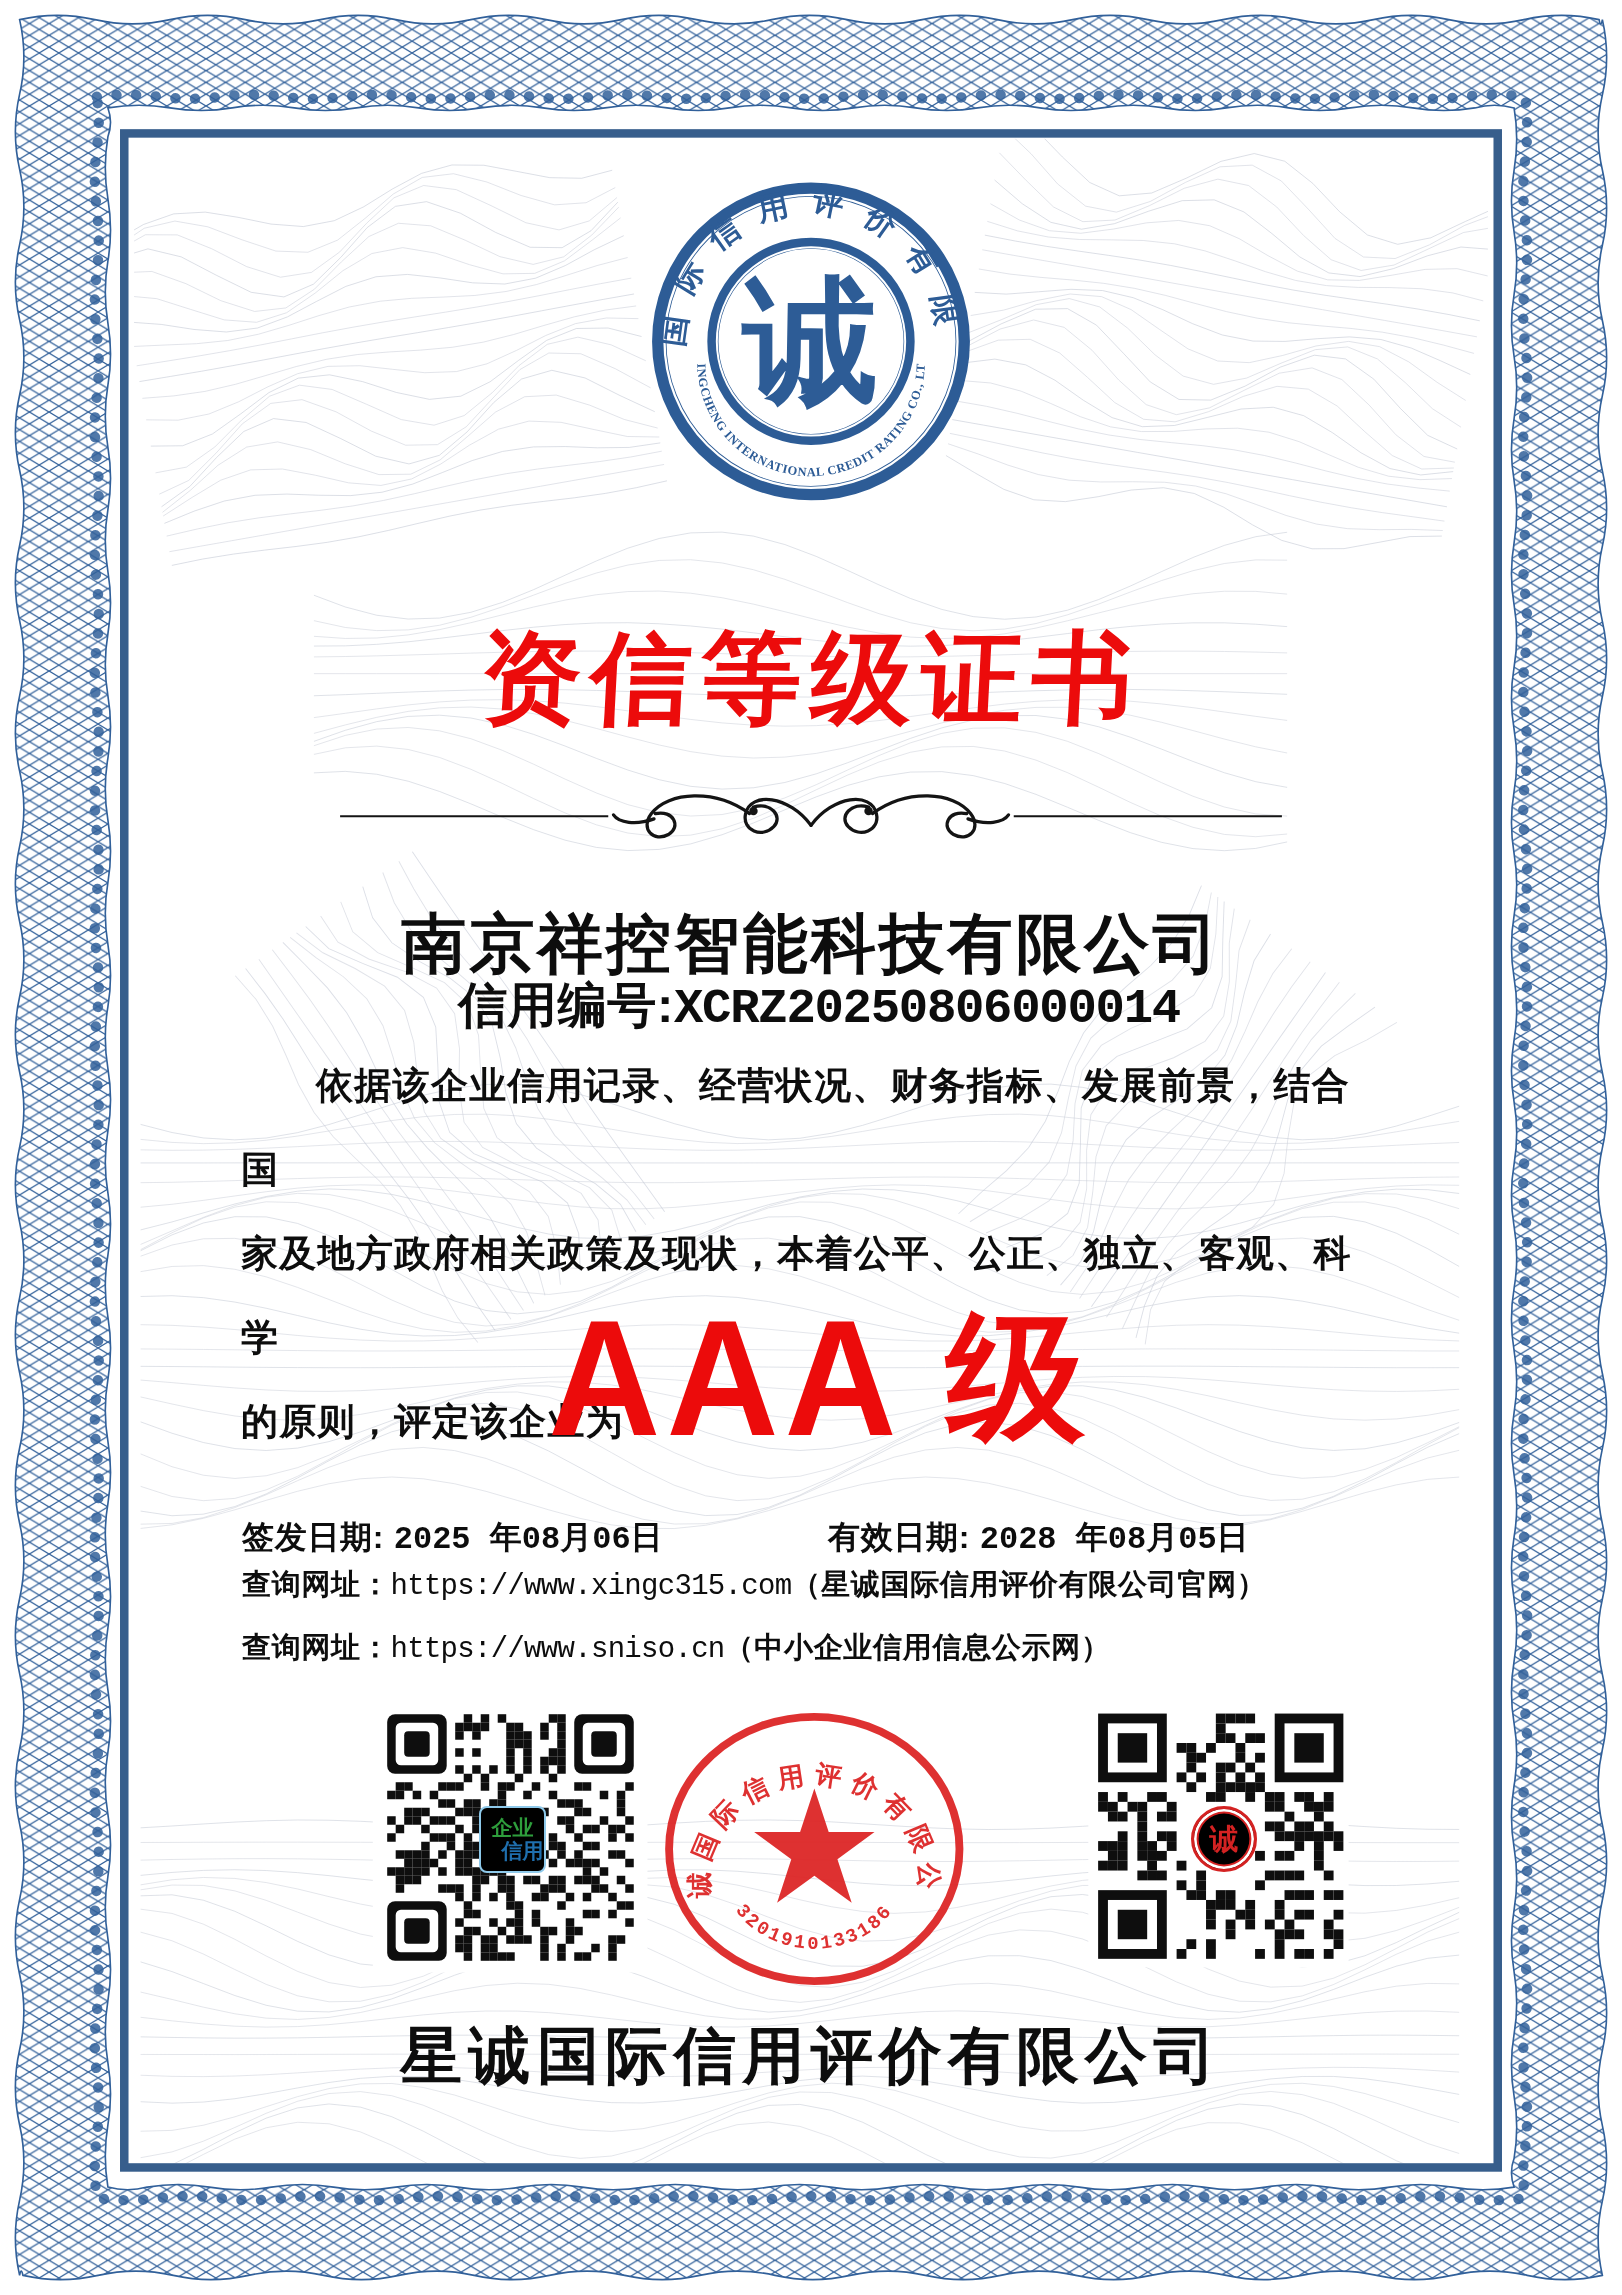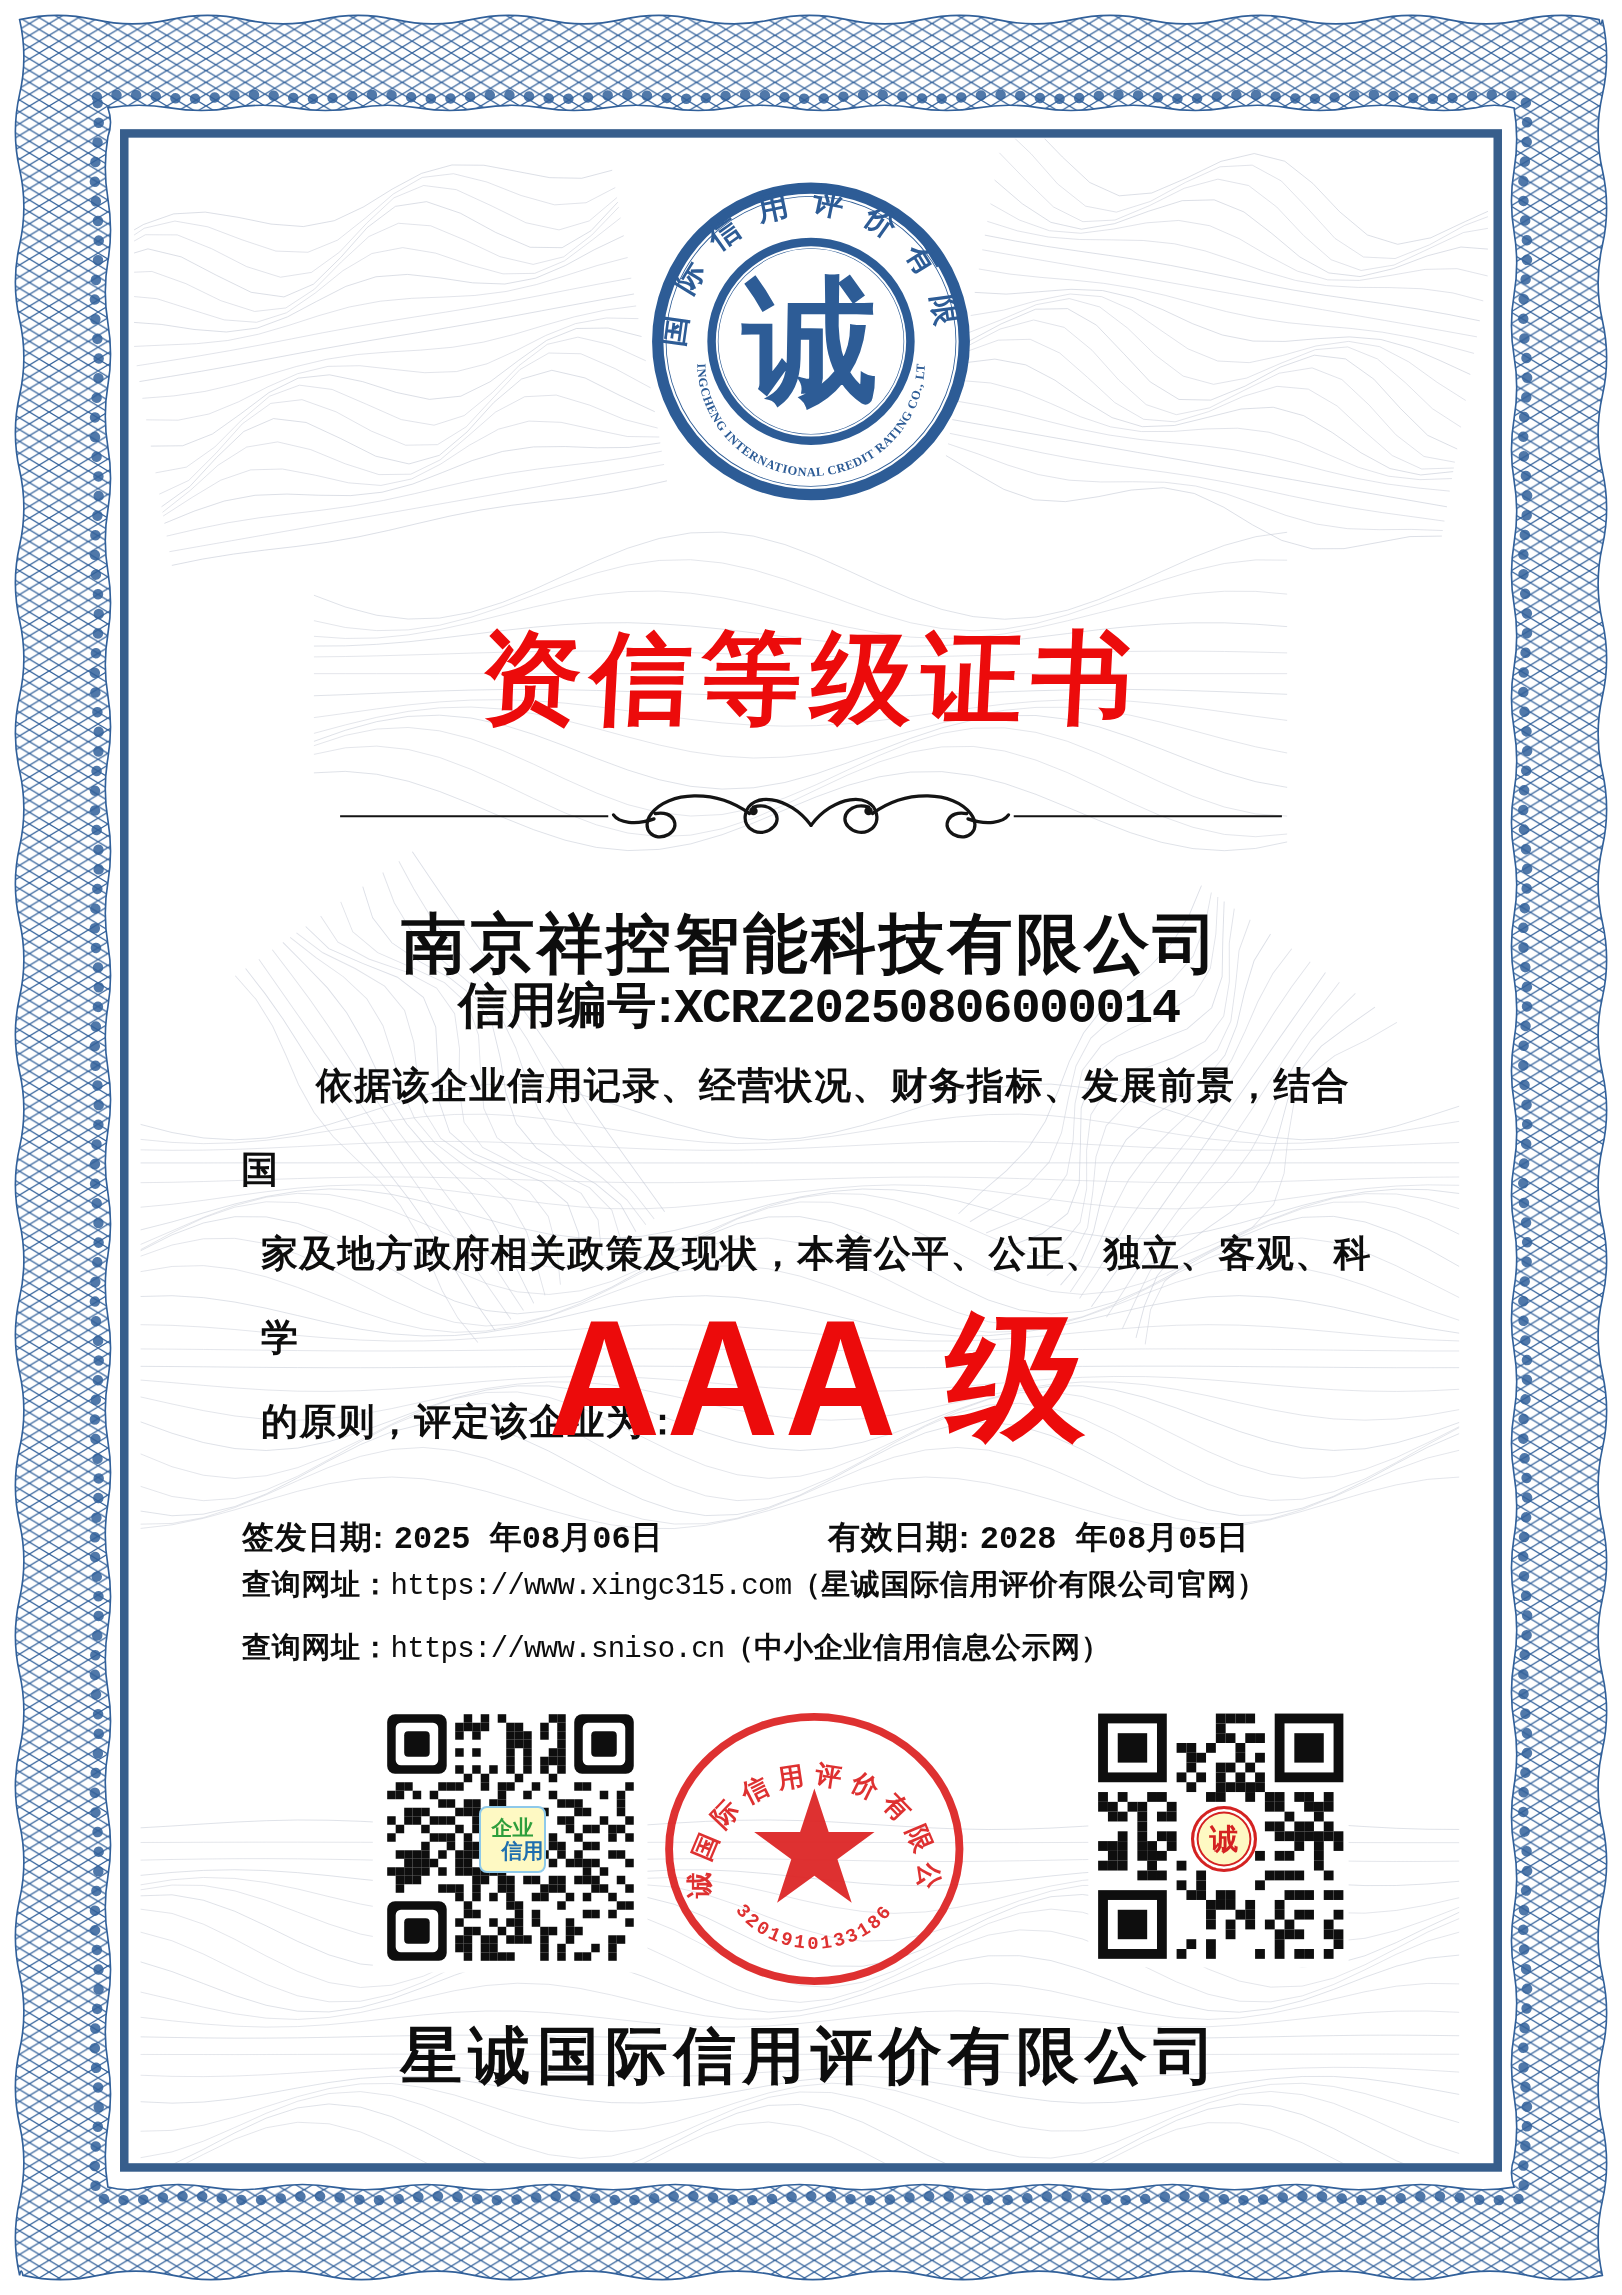--- a/index.html
+++ b/index.html
@@ -8,36 +8,36 @@
   #gfx{position:absolute;left:0;top:0;z-index:1;}
   .txt{position:absolute;left:0;right:0;text-align:center;z-index:3;}
   #title{top:612px;font-size:101px;font-weight:900;color:#ec0b0b;letter-spacing:9.2px;
          transform:skewX(-3deg);}
   #company{top:900px;font-size:65px;font-weight:700;letter-spacing:3.3px;}
   #creditno{top:973px;font-size:49px;font-weight:700;letter-spacing:0.7px;padding-left:16px;}
   #creditno .mono{font-family:"Liberation Mono",monospace;font-weight:700;letter-spacing:-1.3px;}
   #para{position:absolute;left:241px;width:1143px;top:1044px;z-index:3;
         font-size:37px;line-height:84px;font-weight:600;letter-spacing:1.3px;text-align:left;}
   #para .l1{text-indent:75px;display:block;}
-  #para .ln{display:block;margin-left:20px;}
+  #para .ln{display:block;}
   #rating{top:1287px;height:183px;display:flex;justify-content:center;align-items:center;
           gap:32px;color:#ec0b0b;z-index:3;position:absolute;left:0;right:0;}
   #rating .aaa{font-size:165px;font-weight:900;letter-spacing:6.5px;transform:scaleX(.94);}
   #rating .unit{font-size:139px;font-weight:900;}
   .dateline{position:absolute;z-index:3;font-size:32px;font-weight:700;letter-spacing:0.7px;}
   .dateline .val{font-family:"Liberation Mono",monospace;font-weight:700;letter-spacing:0;margin-top:41px;}
   #issue{left:242px;top:1516px;}
   #valid{left:828px;top:1516px;}
   .urlline{position:absolute;left:242px;z-index:3;font-size:29px;font-weight:600;letter-spacing:0.7px;}
   .urlline .u{font-family:"Liberation Mono",monospace;font-weight:500;letter-spacing:-0.7px;}
   #url1{top:1565px;}
   #url2{top:1608px;margin-top:20px;}
   #footer{top:2014px;font-size:62px;font-weight:600;letter-spacing:6.5px;
           font-family:"Liberation Serif",serif;}
-  .qrlogo{position:absolute;z-index:4;background:#fef9c3;display:flex;flex-direction:column;
+  .qrlogo{position:absolute;z-index:4;background:#000000;display:flex;flex-direction:column;
           align-items:center;justify-content:center;line-height:1.05;}
   #qrlogoL{left:479px;top:1806px;width:63px;height:63px;border:2px solid #8ec9ea;border-radius:7.9px;}
   #qrlogoL .t1{color:#2e9e3c;font-size:21px;font-weight:800;}
   #qrlogoL .t2{color:#1f6fae;font-size:21px;font-weight:800;margin-left:20px;}
   #qrlogoR{left:1191px;top:1806px;width:60px;height:60px;border:3.3px solid #d42222;border-radius:50%;
            box-shadow:inset 0 0 0 2.6px #fff,inset 0 0 0 4.6px #d42222;}
   #qrlogoR .g{color:#d42222;font-size:29px;font-weight:800;font-family:"Liberation Serif",serif;}
 </style>
 </head>
 <body>

